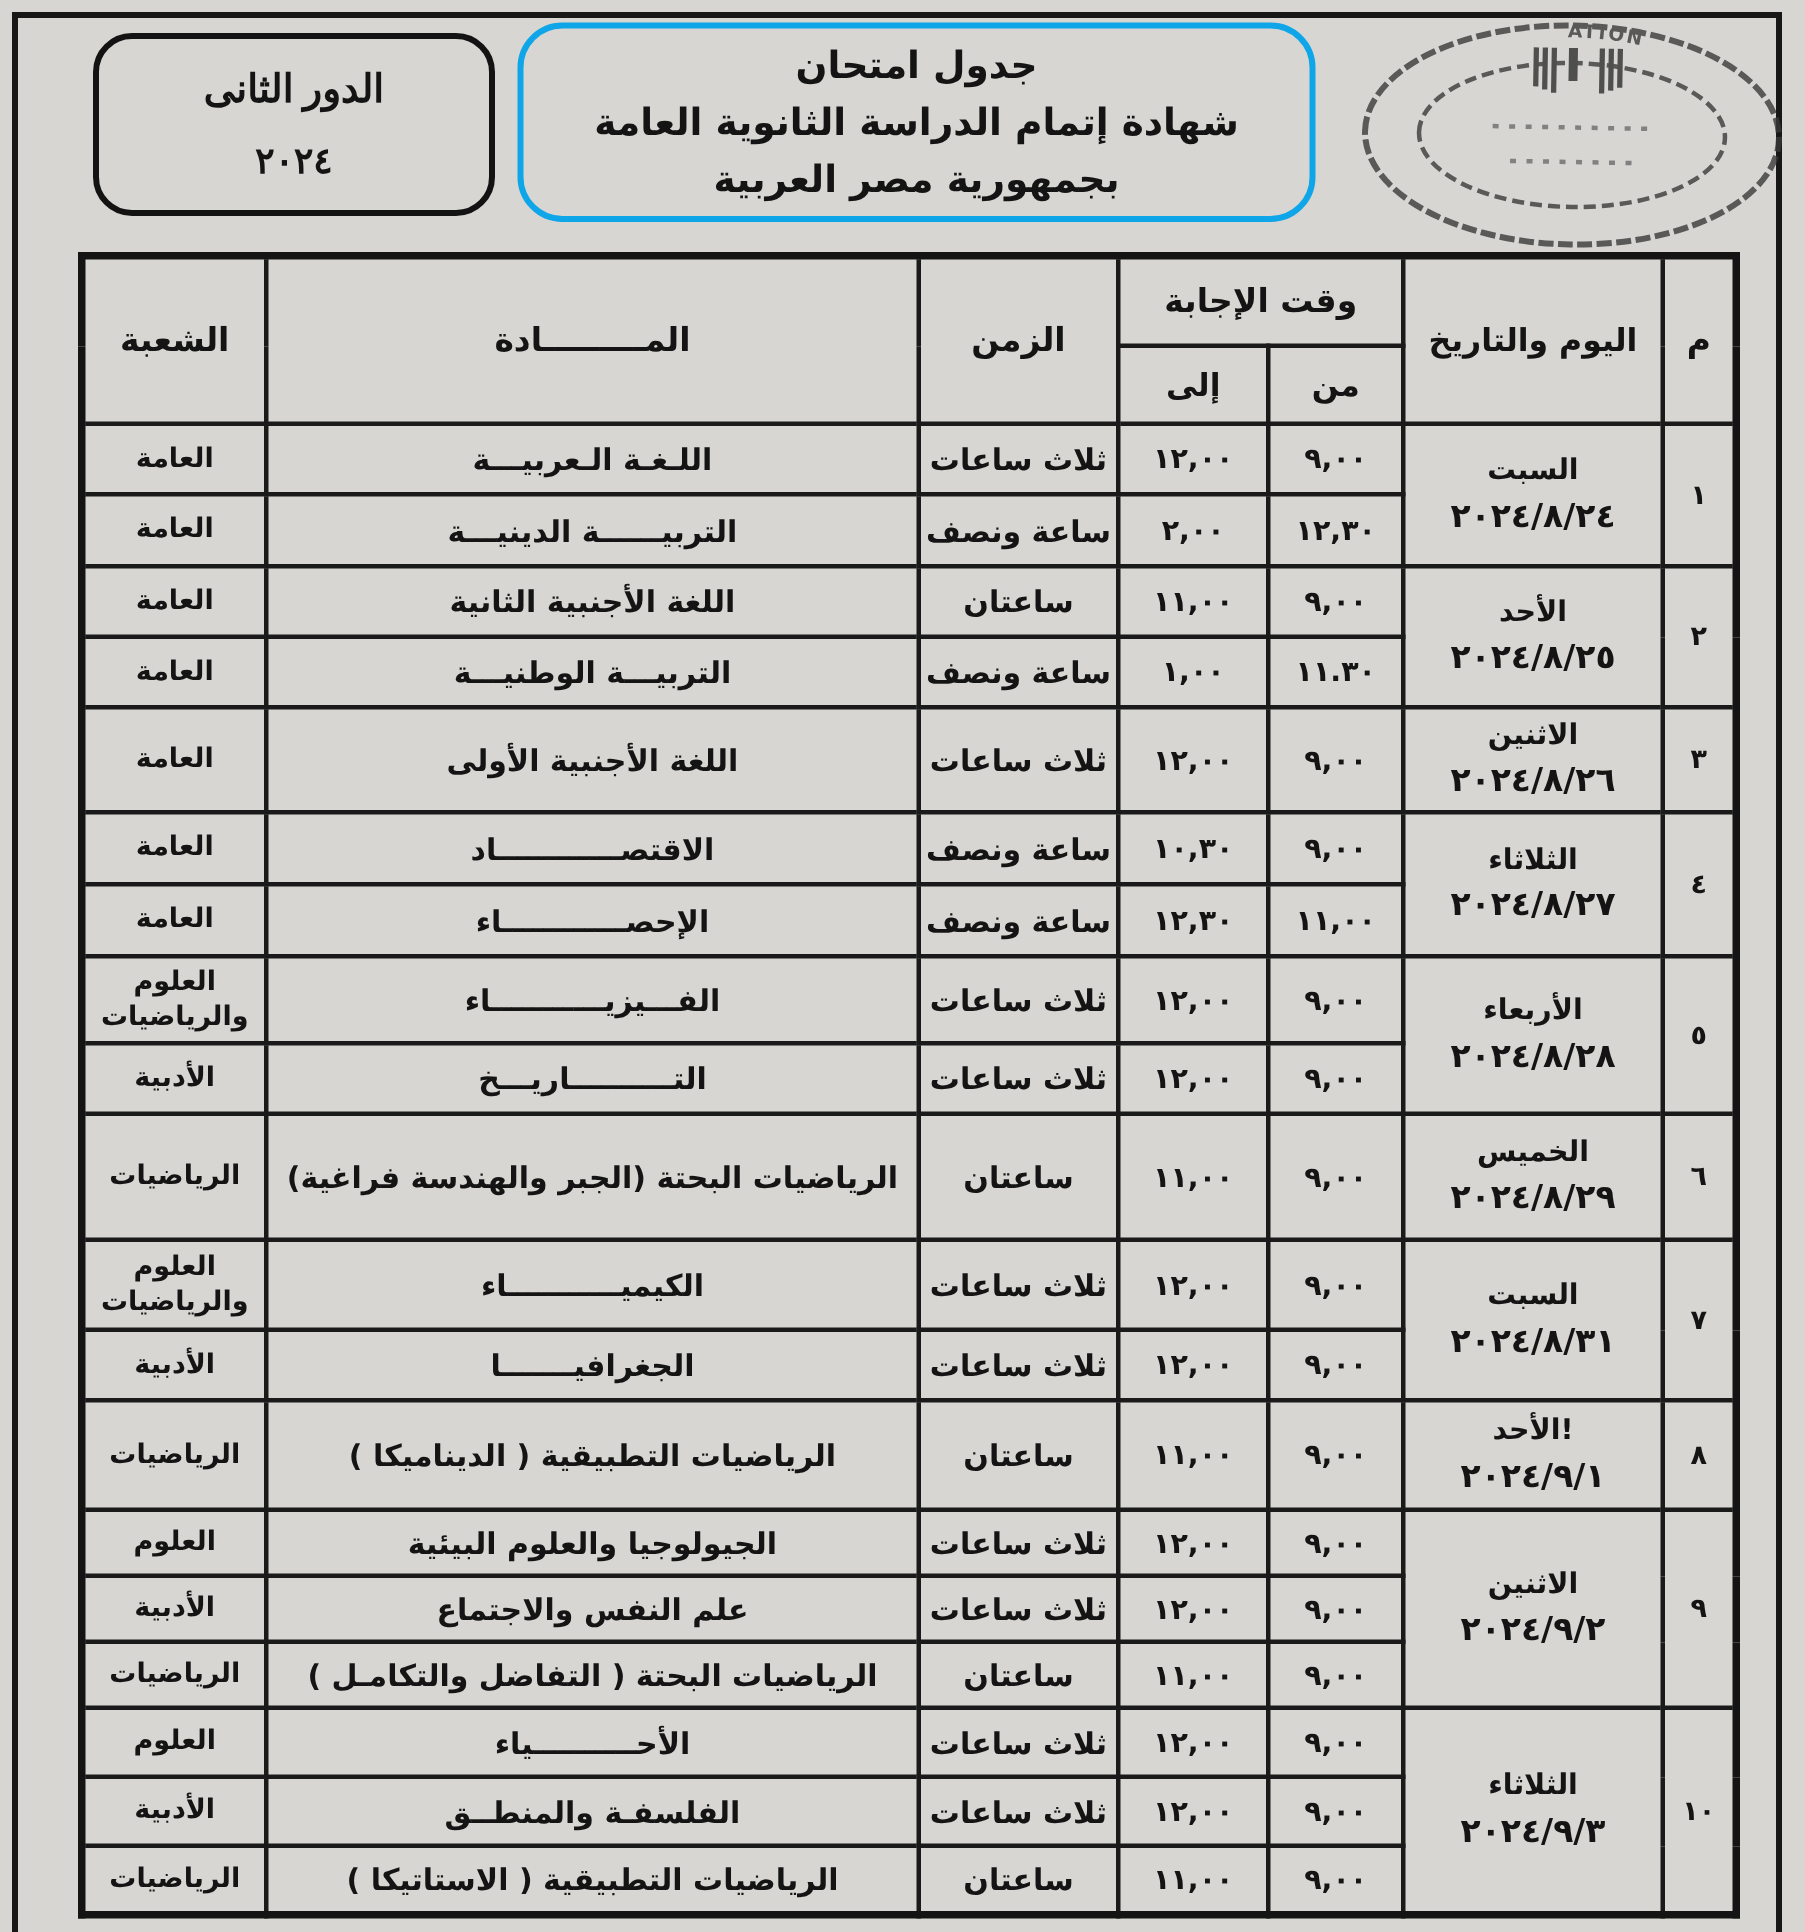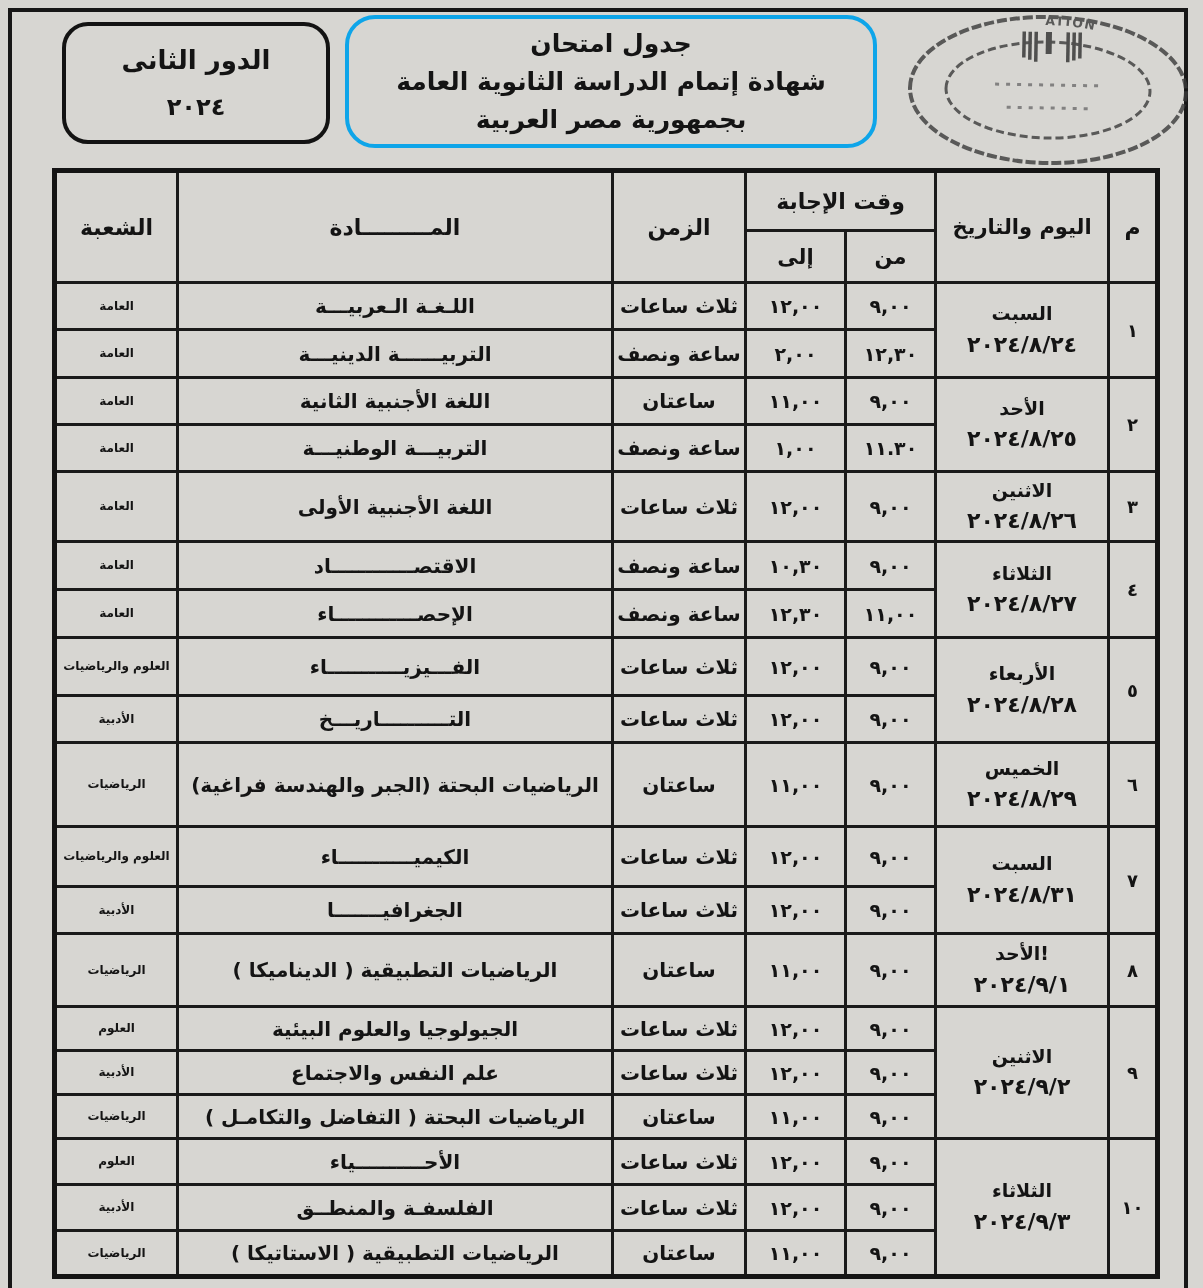--- a/index.html
+++ b/index.html
@@ -13,20 +13,21 @@
   .frame{
     position:absolute;left:8px;top:8px;width:1180px;height:1330px;
     border:4px solid #171717;box-sizing:border-box;
   }
   
   .round-box{
     position:absolute;left:62px;top:22px;width:268px;height:122px;
     border:4px solid #131313;border-radius:26px;box-sizing:border-box;
     display:flex;flex-direction:column;align-items:center;justify-content:space-evenly;
     font-size:26px;
+    font-family:Liberation Serif, serif;
   }
   .round-box .year{font-size:24px;letter-spacing:7px;}
   .title-box{
     position:absolute;left:345px;top:15px;width:532px;height:133px;
     border:4px solid #0ea5e9;border-radius:30px;box-sizing:border-box;
     display:flex;flex-direction:column;align-items:center;justify-content:center;
     font-size:25px;line-height:1.52;text-align:center;
   }
   .stamp{
     position:absolute;left:903px;top:10px;width:290px;height:160px;
@@ -46,21 +47,21 @@
   table{border:5px solid #141414;}
   th{font-size:22px;font-weight:bold;}
   th.small{font-size:21px;}
   td{font-size:20px;font-weight:bold;}
   td.num{font-size:18px;}
   td.day{font-size:19px;line-height:1.5;}
   td.day .day-date{font-size:22px;}
   td.time{font-size:19px;margin-top:28px;}
   td.dur{font-size:20px;margin-left:44px;}
   td.subj{font-size:20px;}
-  td.sec{font-size:12px;line-height:1.25;}
+  td.sec{font-size:18px;line-height:1.25;}
   tr.h1{height:60px;}
   tr.h2{height:52px;}
 </style>
 </head>
 <body>
 
 <div class="frame"></div>
 
 <div class="round-box">
   <div>الدور الثانى</div>

